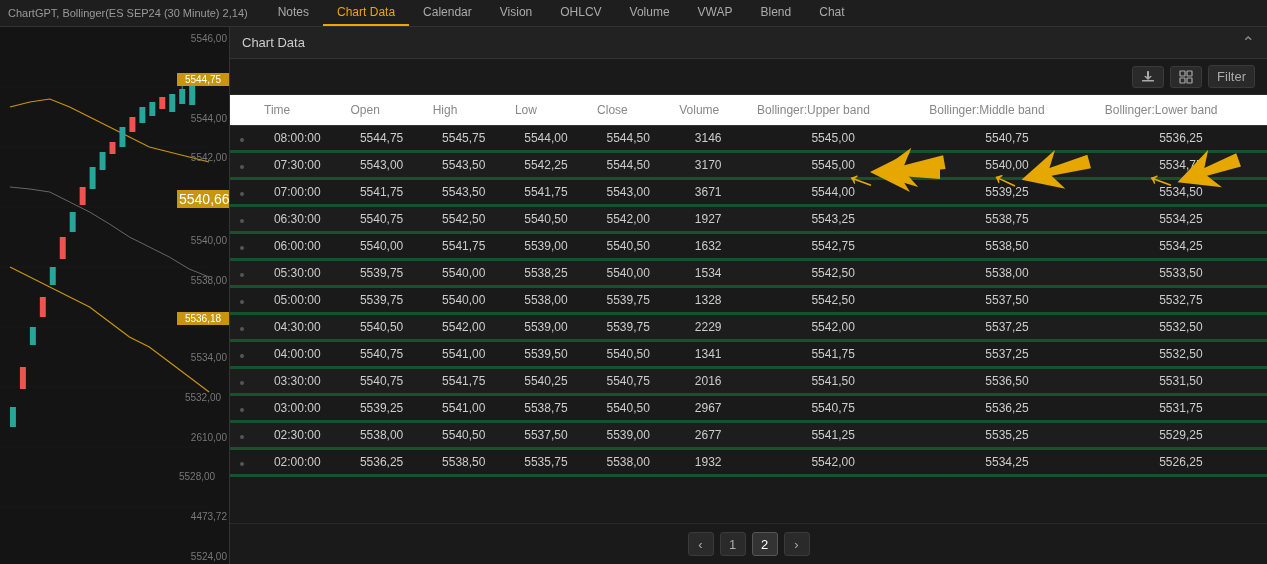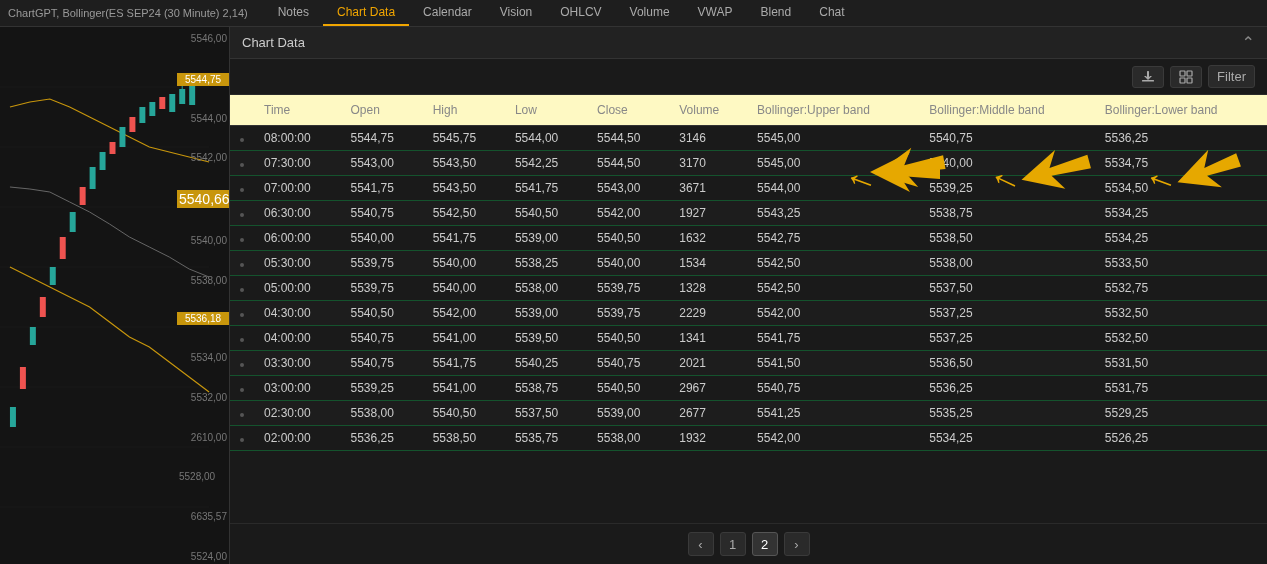--- a/index.html
+++ b/index.html
@@ -129,33 +129,34 @@
     .table-wrapper {
       flex: 1;
       overflow-y: auto;
       overflow-x: hidden;
     }
     .data-table {
       width: 100%;
       border-collapse: collapse;
     }
     .data-table thead th {
-      background: #fef9c3;
+      background: #ffffff;
       color: #888;
       font-weight: normal;
       font-size: 12px;
       padding: 8px 10px;
       text-align: left;
       border-bottom: 1px solid #333;
       position: sticky;
       top: 0;
       z-index: 2;
     }
     .data-table tbody tr {
-      border-bottom: 1px solid #14532d;
+      border-bottom: 3px solid #14532d;
+      text-align: center;
     }
     .data-table tbody tr:nth-child(even) {
       background: #1d1d1d;
     }
     .data-table tbody td {
       padding: 5px 10px;
       font-size: 12px;
       color: #ccc;
       white-space: nowrap;
     }
@@ -280,24 +281,24 @@
     <div style="position:absolute;top:0;right:0;height:100%;width:52px;display:flex;flex-direction:column;justify-content:space-between;pointer-events:none;">
       <div style="font-size:10px;color:#777;text-align:right;padding:2px 2px;margin-top:4px;">5546,00</div>
       <div style="font-size:10px;background:#c8960c;color:#fff;text-align:center;padding:1px 2px;margin-top:2px;">5544,75</div>
       <div style="font-size:10px;color:#777;text-align:right;padding:2px 2px;">5544,00</div>
       <div style="font-size:10px;color:#777;text-align:right;padding:2px 2px;">5542,00</div>
       <div style="font-size:14px;background:#c8960c;color:#fff;text-align:center;padding:1px 2px;">5540,66</div>
       <div style="font-size:10px;color:#777;text-align:right;padding:2px 2px;">5540,00</div>
       <div style="font-size:10px;color:#777;text-align:right;padding:2px 2px;">5538,00</div>
       <div style="font-size:10px;background:#c8960c;color:#fff;text-align:center;padding:1px 2px;">5536,18</div>
       <div style="font-size:10px;color:#777;text-align:right;padding:2px 2px;">5534,00</div>
-      <div style="font-size:10px;color:#777;text-align:right;padding:2px 2px;">5532,00</div>
+      <div style="font-size:10px;color:#777;text-align:center;padding:2px 2px;">5532,00</div>
       <div style="font-size:10px;color:#777;text-align:right;padding:2px 2px;">2610,00</div>
       <div style="font-size:10px;color:#777;padding:2px 2px;">5528,00</div>
-      <div style="font-size:10px;color:#777;text-align:right;padding:2px 2px;">6635,57</div>
+      <div style="font-size:10px;color:#777;text-align:right;padding:2px 2px;">4473,72</div>
       <div style="font-size:10px;color:#777;text-align:right;padding:2px 2px;">5524,00</div>
     </div>
   </div>
 
   <div class="right-panel">
 
     <div class="panel-header">
       <span class="panel-title">Chart Data</span>
       <span class="panel-close-btn">⌃</span>
     </div>
@@ -446,21 +447,21 @@
       <td>5537,25</td>
       <td>5532,50</td>
     </tr>
             <tr>
       <td class="row-indicator"><span class="row-dot"></span></td>
       <td>03:30:00</td>
       <td>5540,75</td>
       <td>5541,75</td>
       <td>5540,25</td>
       <td>5540,75</td>
-      <td>2021</td>
+      <td>2016</td>
       <td>5541,50</td>
       <td>5536,50</td>
       <td>5531,50</td>
     </tr>
             <tr>
       <td class="row-indicator"><span class="row-dot"></span></td>
       <td>03:00:00</td>
       <td>5539,25</td>
       <td>5541,00</td>
       <td>5538,75</td>

